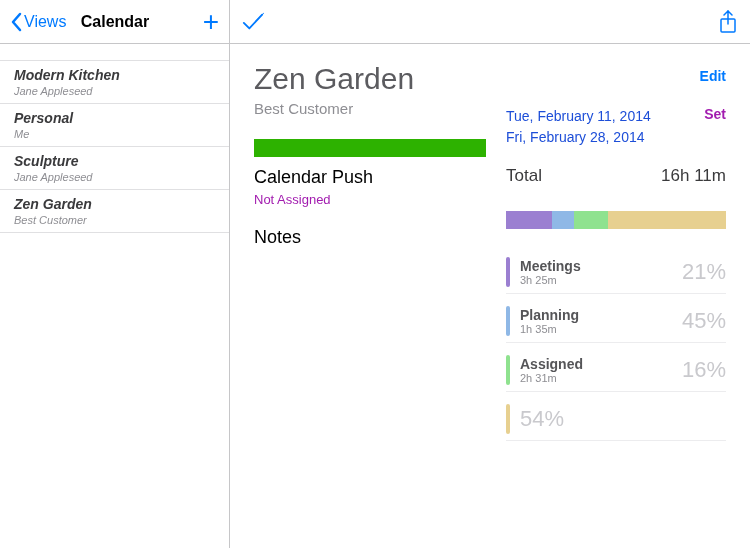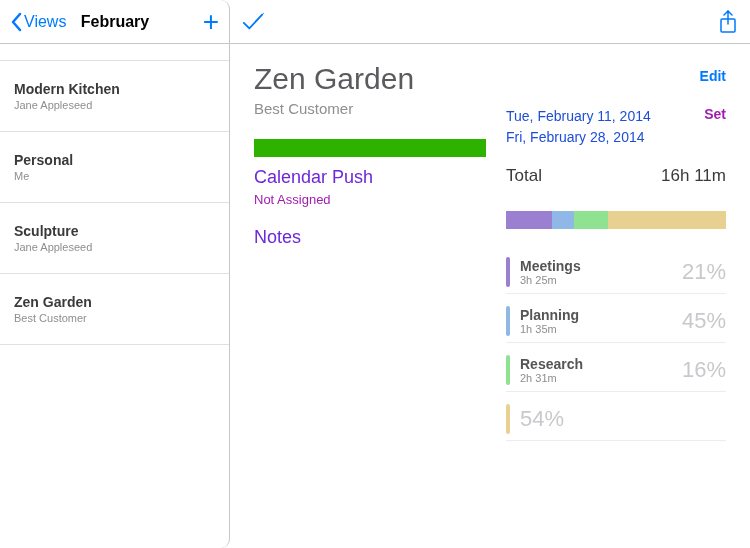--- a/index.html
+++ b/index.html
@@ -1,41 +1,41 @@
 <!DOCTYPE html>
 <html><head>
 <meta charset="utf-8">
 <style>
 * { margin: 0; padding: 0; box-sizing: border-box; }
 html, body { width: 750px; height: 548px; font-family: -apple-system, "Helvetica Neue", Helvetica, Arial, sans-serif; background: #fff; overflow: hidden; }
 .app { display: flex; width: 100%; height: 100%; }
-.sidebar { width: 230px; height: 100%; border-right: 1px solid #c6c6c8; background: #fff; display: flex; flex-direction: column; border-radius: 9px; }
+.sidebar { width: 230px; height: 100%; border-right: 1px solid #c6c6c8; background: #fff; display: flex; flex-direction: column; }
 .nav { height: 44px; display: flex; align-items: center; justify-content: space-between; padding: 0 10px; border-bottom: 1px solid #c6c6c8; }
 .back { display: flex; align-items: center; color: #007aff; font-size: 16px; cursor: pointer; }
 .back svg { margin-right: 2px; }
 .nav-title { font-size: 16px; font-weight: 600; color: #000; position: absolute; left: 0; right: 520px; text-align: center; pointer-events: none; }
 .add-btn { color: #007aff; font-size: 28px; font-weight: 300; line-height: 1; cursor: pointer; }
 .list { flex: 1; overflow: auto; }
-.list-item { padding: 20px 14px; border-bottom: 1px solid #e0e0e2; cursor: pointer; }
+.list-item { padding: 6px 14px; border-bottom: 1px solid #e0e0e2; cursor: pointer; font-style: italic; }
 .list-item:first-child { border-top: 1px solid #e0e0e2; margin-top: 16px; }
 .li-title { font-size: 14px; font-weight: 600; color: #3a3a3c; margin-bottom: 2px; }
 .li-sub { font-size: 11px; color: #8e8e93; }
 .main { flex: 1; display: flex; flex-direction: column; }
 .toolbar { height: 44px; border-bottom: 1px solid #c6c6c8; display: flex; align-items: center; justify-content: space-between; padding: 0 12px; }
 .tb-left svg { display: block; }
 .tb-right svg { display: block; }
 .content { flex: 1; padding: 18px 24px; display: flex; gap: 20px; }
 .col-left { flex: 1; min-width: 0; }
 .col-right { width: 220px; }
 .title-row { display: flex; justify-content: space-between; align-items: flex-start; margin-bottom: 2px; }
 .h1 { font-size: 30px; font-weight: 400; color: #5b5b5f; }
 .edit-link { color: #007aff; font-size: 14px; font-weight: 600; cursor: pointer; padding-top: 6px; }
 .client { font-size: 15px; color: #8e8e93; margin-bottom: 22px; }
 .bar { height: 18px; background: #2db200; margin-bottom: 10px; }
-.section-h { font-size: 18px; color: #6d28d9; margin-bottom: 4px; font-weight: 400; }
+.section-h { font-size: 18px; color: #000000; margin-bottom: 4px; font-weight: 400; }
 .section-sub { font-size: 13px; color: #a21caf; margin-bottom: 20px; }
 .dates-row { display: flex; justify-content: space-between; align-items: flex-start; margin-bottom: 18px; }
 .dates { font-size: 14px; color: #1d4ed8; line-height: 1.5; }
 .set-link { color: #a21caf; font-size: 14px; font-weight: 700; cursor: pointer; }
 .total-row { display: flex; justify-content: space-between; align-items: baseline; margin-bottom: 25px; }
 .total-label { font-size: 17px; color: #3a3a3c; }
 .total-val { font-size: 17px; color: #3a3a3c; }
 .stack { display: flex; height: 18px; margin-bottom: 24px; }
 .seg { height: 100%; }
 .cats { display: flex; flex-direction: column; gap: 8px; }
@@ -52,21 +52,21 @@
 
 <div class="app">
   <div class="sidebar">
     <div class="nav">
       <div class="back">
         <svg width="12" height="20" viewBox="0 0 12 20">
             <polyline points="10,2 3,10 10,18" fill="none" stroke="#007aff" stroke-width="2.5" stroke-linecap="round" stroke-linejoin="round"></polyline>
           </svg>
         <span>Views</span>
       </div>
-      <div class="nav-title">February</div>
+      <div class="nav-title">Calendar</div>
       <div class="add-btn">+</div>
     </div>
     <div class="list">
       <div class="list-item">
         <div class="li-title">Modern Kitchen</div>
         <div class="li-sub">Jane Appleseed</div>
       </div>
       <div class="list-item">
         <div class="li-title">Personal</div>
         <div class="li-sub">Me</div>
@@ -146,21 +146,21 @@
             <div class="swatch" style="background:#8fb8e6"></div>
             <div class="cat-txt">
               <div class="cat-name">Planning</div>
               <div class="cat-time">1h 35m</div>
             </div>
             <div class="cat-pct">45%</div>
           </div>
           <div class="cat-row">
             <div class="swatch" style="background:#8fe28f"></div>
             <div class="cat-txt">
-              <div class="cat-name">Research</div>
+              <div class="cat-name">Assigned</div>
               <div class="cat-time">2h 31m</div>
             </div>
             <div class="cat-pct">16%</div>
           </div>
           <div class="cat-row">
             <div class="swatch" style="background:#e7d090"></div>
             <div class="cat-pct">54%</div>
           </div>
         </div>
       </div>

